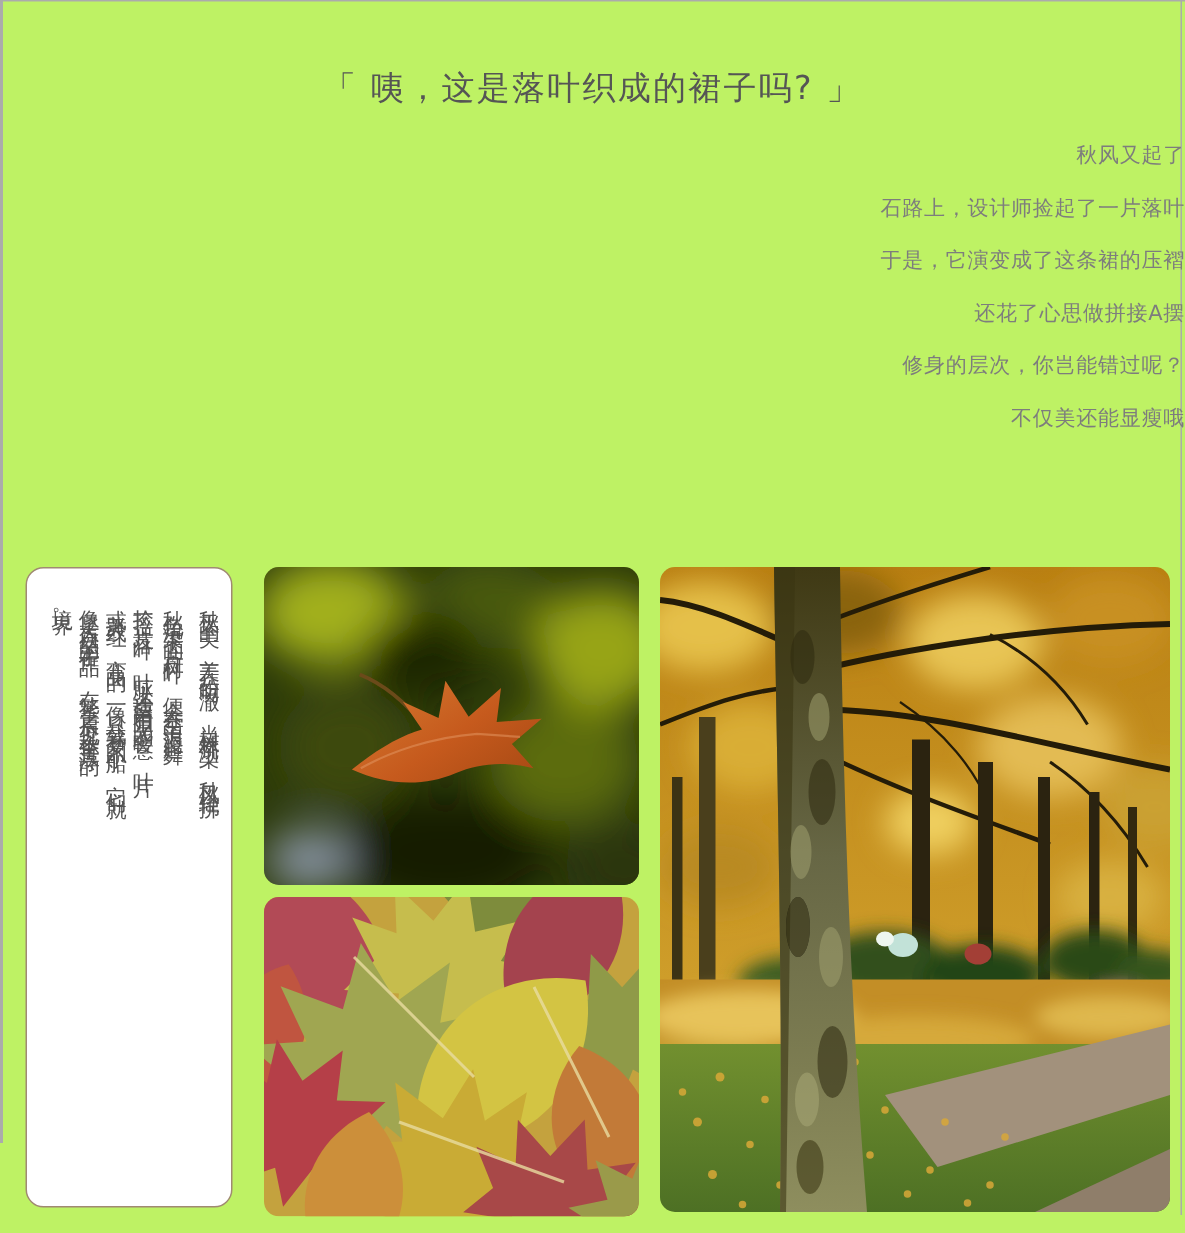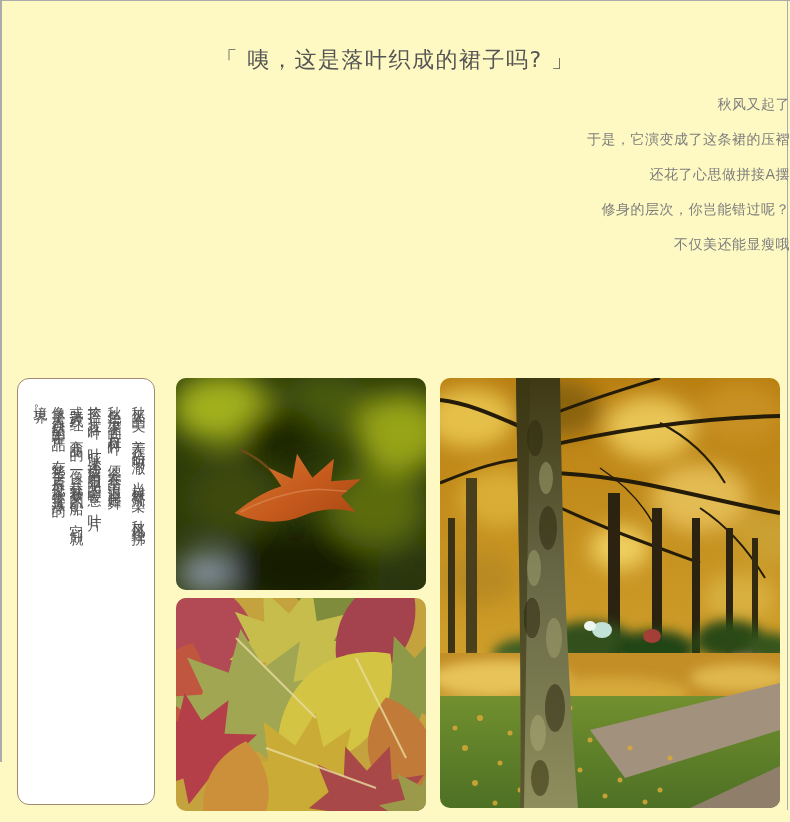--- a/index.html
+++ b/index.html
@@ -1,17 +1,17 @@
 <!DOCTYPE html>
 <html><head>
 <meta charset="utf-8">
 <style>
   * { margin:0; padding:0; box-sizing:border-box; }
   body { background:#fff; font-family:"DejaVu Sans","Liberation Sans",sans-serif; }
-  .page { position:relative; width:790px; height:822px; background:#fef9c3; overflow:hidden; }
+  .page { position:relative; width:790px; height:822px; background:#bef264; overflow:hidden; }
   .edge { position:absolute; background:#ababab; }
   .edge-top { left:0; top:0; width:790px; height:1px; }
   .edge-left { left:0; top:0; width:2px; height:762px; }
   .edge-right { right:2px; top:0; width:1px; height:810px; }
 
   .quote-title {
     position:absolute; top:44px; left:0; width:100%;
     text-align:center; font-size:22px; line-height:32px;
     color:#555; letter-spacing:1.5px;
   }
@@ -45,20 +45,21 @@
 
 <div class="page">
   <div class="edge edge-top"></div>
   <div class="edge edge-left"></div>
   <div class="edge edge-right"></div>
 
   <div class="quote-title">「 咦，这是落叶织成的裙子吗? 」</div>
 
   <div class="intro">
     <div class="line">秋风又起了</div>
+    <div class="line">石路上，设计师捡起了一片落叶</div>
     <div class="line">于是，它演变成了这条裙的压褶</div>
     <div class="line">还花了心思做拼接A摆</div>
     <div class="line">修身的层次，你岂能错过呢？</div>
     <div class="line">不仅美还能显瘦哦</div>
   </div>
 
   <div class="poem-box">
     <div class="vgroup vgroup-a">
       <div class="vcol">秋天的美，美在一份明澈。当树林渐染，秋风轻拂</div>
       <div class="vcol">秋色渲染下的片片树叶，便会在空中浪漫起舞。</div>

